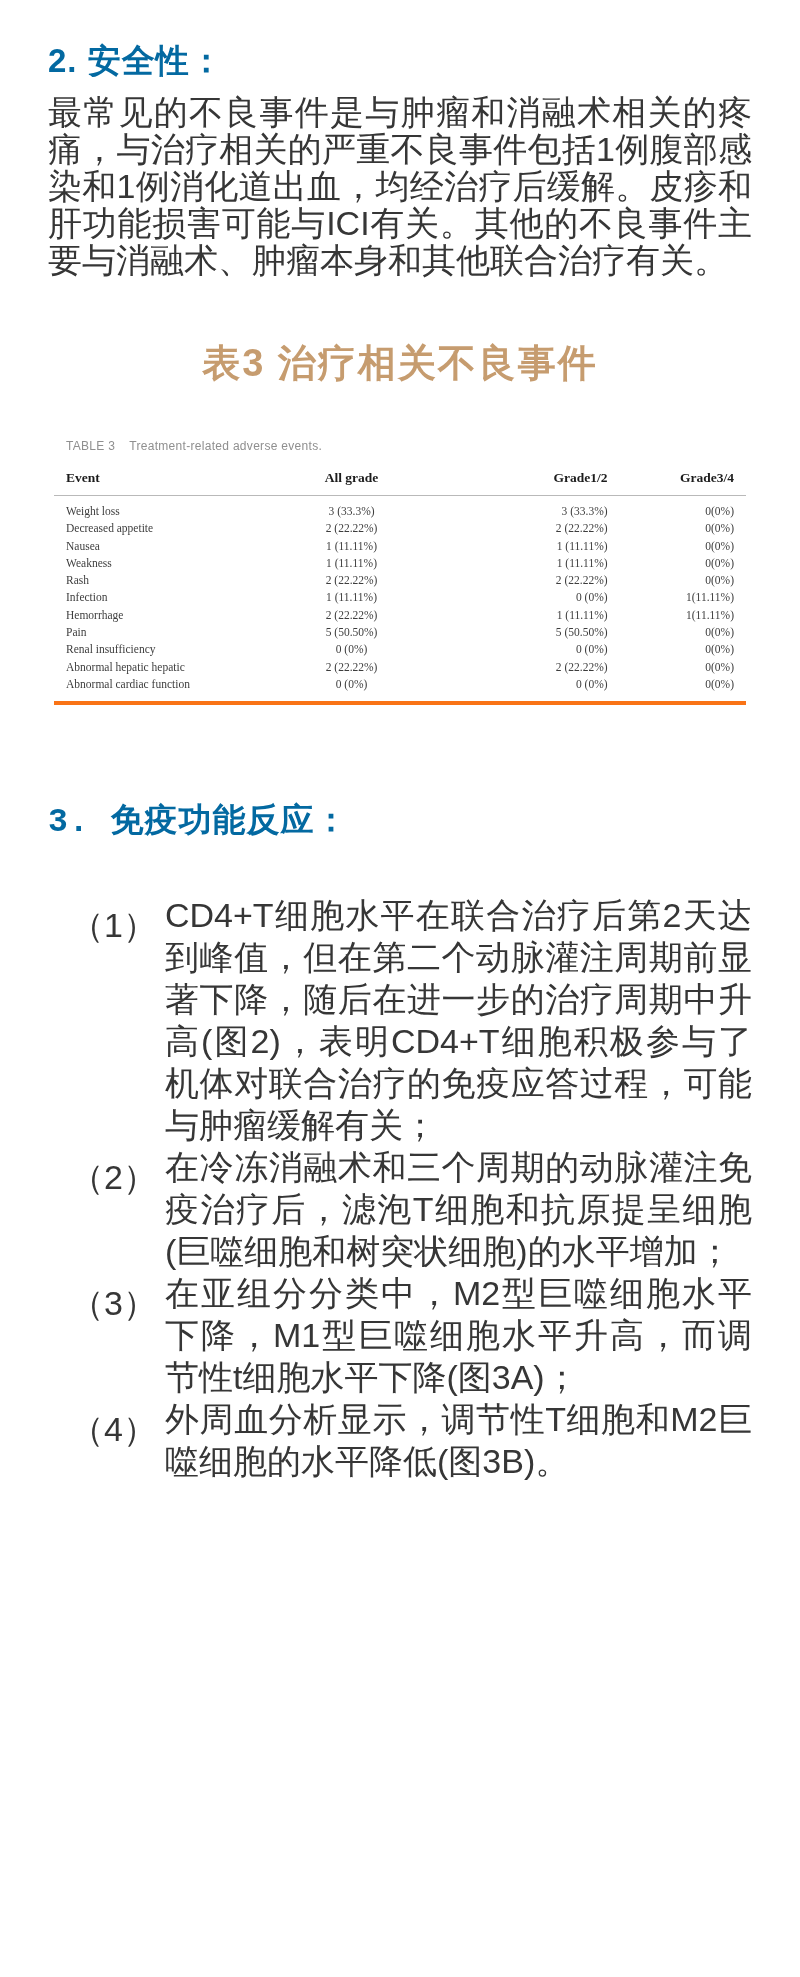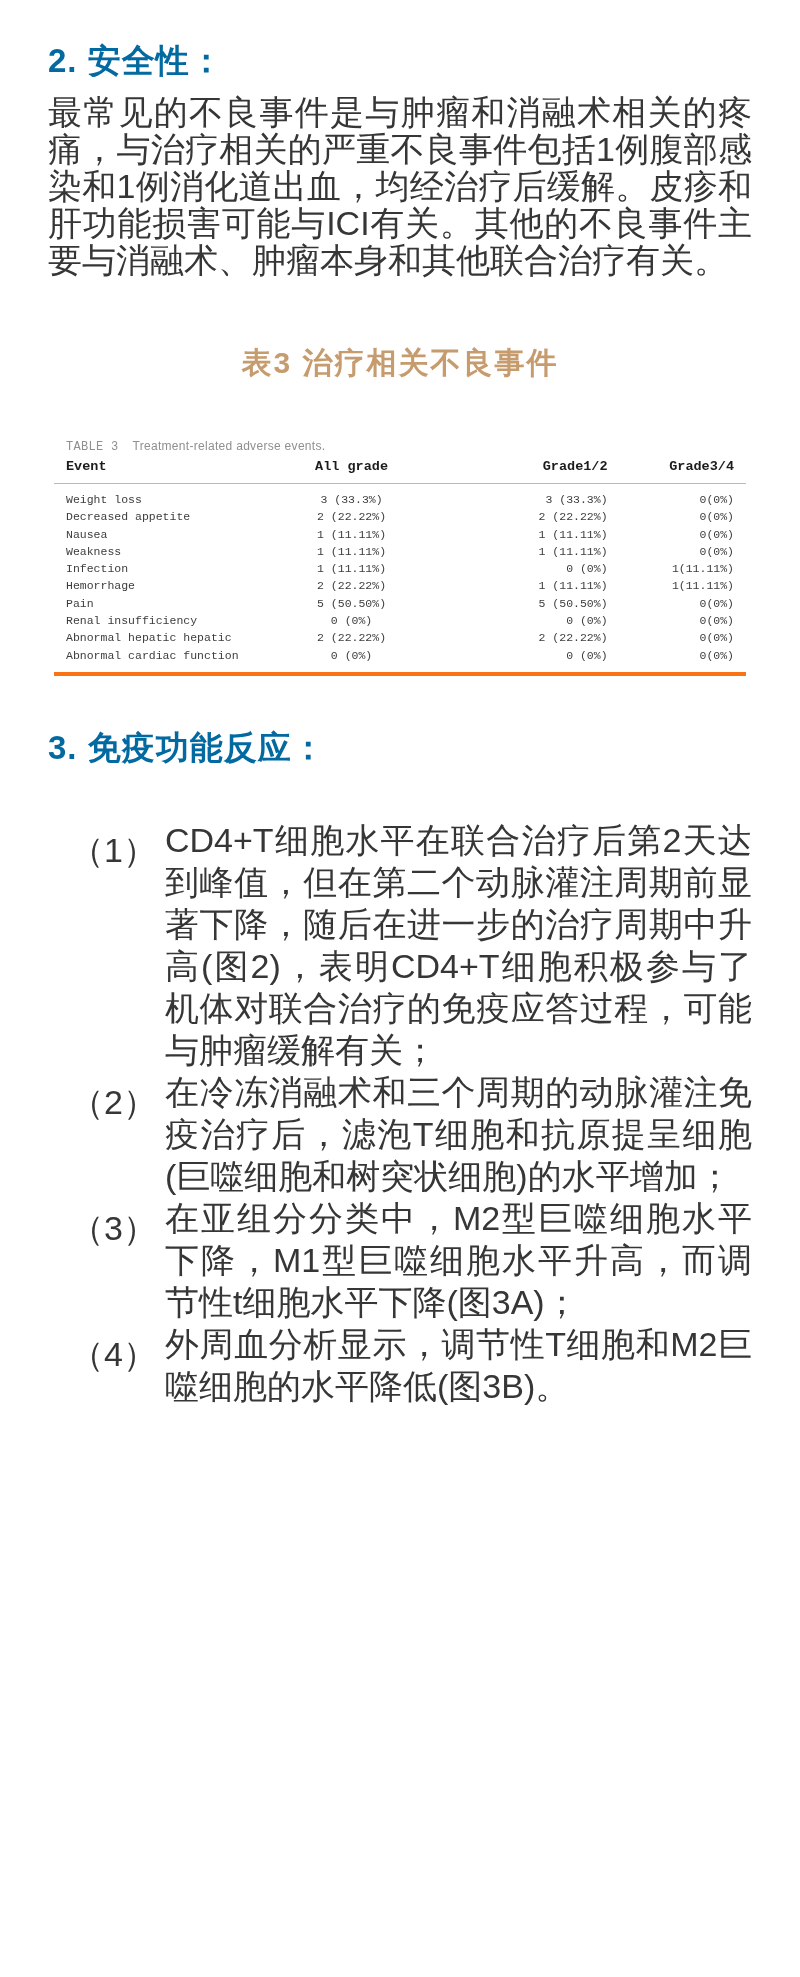--- a/index.html
+++ b/index.html
@@ -18,58 +18,58 @@
 
   
   .section-heading {
     margin: 0;
     font-size: 33px;
     line-height: 46px;
     font-weight: 700;
     color: #0369a1;
     letter-spacing: 1px;
   }
-  .section-heading.s3 { margin-top: 49px; }
+  .section-heading.s3 { margin-top: 95px; font-family: Liberation Mono, monospace; }
 
   
   .body-par {
     margin: 10px 0 0 0;
     font-size: 34px;
     line-height: 37px;
     text-align: justify;
     text-align-last: left;
     color: #363636;
   }
 
   
   .table-caption {
     margin-top: 63px;
-    font-size: 30px;
+    font-size: 38px;
     line-height: 42px;
     font-weight: 700;
     text-align: center;
     color: #c69c6f;
     letter-spacing: 2px;
   }
 
   
   .table-figure { margin: 54px 6px 0 6px; }
   .table-label {
     font-size: 12px;
     line-height: 16px;
     color: #8f8f8f;
     padding-left: 12px;
     letter-spacing: 0.3px;
   }
-  .table-label .tag { margin-right: 14px; font-family: Liberation Mono, monospace; }
+  .table-label .tag { margin-right: 14px; }
   table.adverse {
     width: 100%;
     border-collapse: collapse;
-    margin-top: 0;
-    font-family: Liberation Mono, monospace;
+    margin-top: 12px;
+    font-family: Liberation Serif, serif;
   }
   table.adverse th {
     font-size: 13.5px;
     font-weight: 700;
     color: #1c1c1c;
     padding: 4px 0 9px 0;
     border-bottom: 1px solid #b9b9b9;
   }
   table.adverse td {
     font-size: 11.5px;
@@ -152,20 +152,26 @@
             <td class="c2">1 (11.11%)</td>
             <td class="c3">0(0%)</td>
           </tr>
           <tr>
             <td class="c0">Weakness</td>
             <td class="c1">1 (11.11%)</td>
             <td class="c2">1 (11.11%)</td>
             <td class="c3">0(0%)</td>
           </tr>
           <tr>
+            <td class="c0">Rash</td>
+            <td class="c1">2 (22.22%)</td>
+            <td class="c2">2 (22.22%)</td>
+            <td class="c3">0(0%)</td>
+          </tr>
+          <tr>
             <td class="c0">Infection</td>
             <td class="c1">1 (11.11%)</td>
             <td class="c2">0 (0%)</td>
             <td class="c3">1(11.11%)</td>
           </tr>
           <tr>
             <td class="c0">Hemorrhage</td>
             <td class="c1">2 (22.22%)</td>
             <td class="c2">1 (11.11%)</td>
             <td class="c3">1(11.11%)</td>

